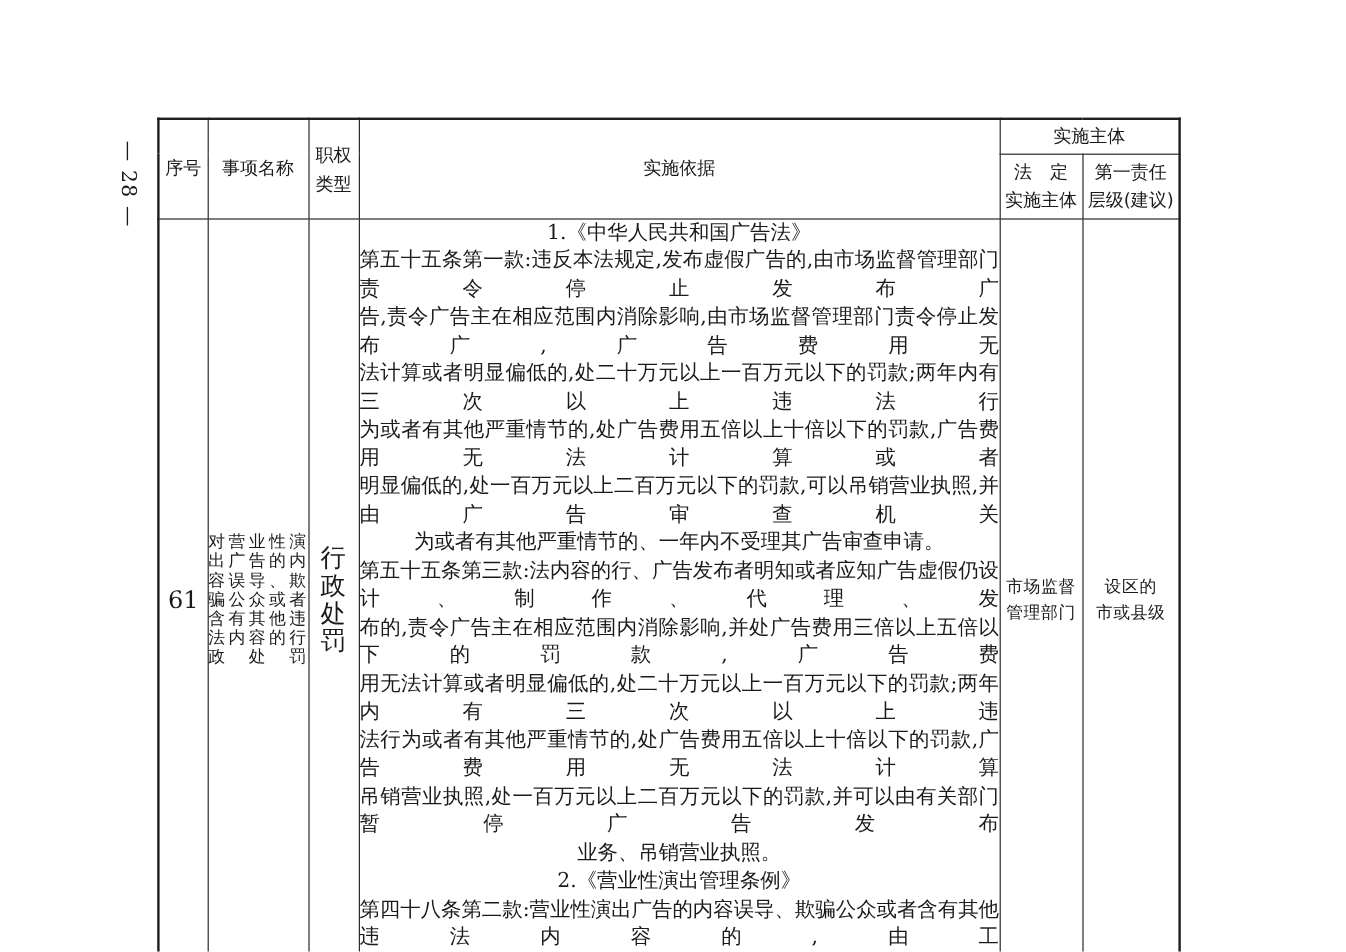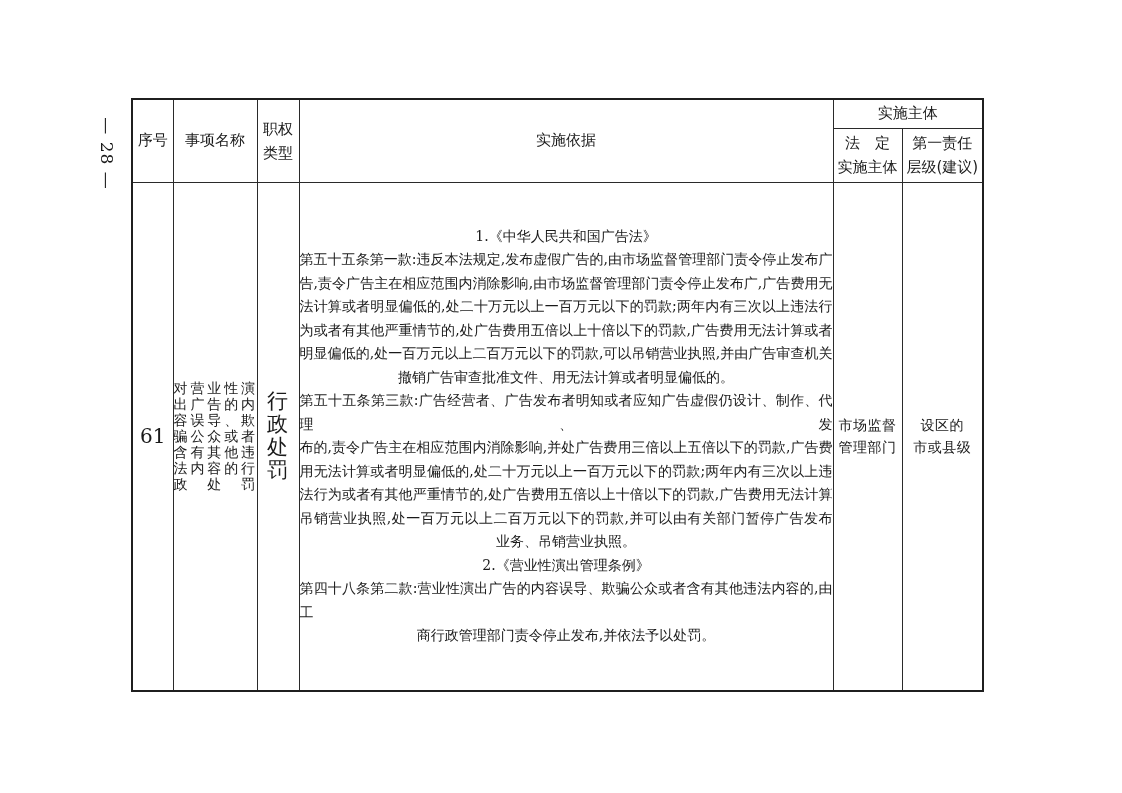--- a/index.html
+++ b/index.html
@@ -63,21 +63,21 @@
     white-space: pre-line;
     line-height: 23px;
     font-size: 21px;
     letter-spacing: 1px;
   }
   td.basis {
     padding: 0 8px 0 11px;
     text-align: left;
   }
   td.basis .bl {
-    font-size: 14px;
+    font-size: 17px;
     line-height: 23.5px;
     white-space: nowrap;
   }
   td.basis .bl.jl {
     white-space: normal;
     text-align: justify;
     text-align-last: justify;
   }
   td.subject {
     white-space: pre-line;
@@ -129,22 +129,22 @@
 政处罚</td>
       <td class="power-type">行政
 处罚</td>
       <td class="basis">
         <div class="bl">1.《中华人民共和国广告法》</div>
         <div class="bl jl">第五十五条第一款:违反本法规定,发布虚假广告的,由市场监督管理部门责令停止发布广</div>
         <div class="bl jl">告,责令广告主在相应范围内消除影响,由市场监督管理部门责令停止发布广,广告费用无</div>
         <div class="bl jl">法计算或者明显偏低的,处二十万元以上一百万元以下的罚款;两年内有三次以上违法行</div>
         <div class="bl jl">为或者有其他严重情节的,处广告费用五倍以上十倍以下的罚款,广告费用无法计算或者</div>
         <div class="bl jl">明显偏低的,处一百万元以上二百万元以下的罚款,可以吊销营业执照,并由广告审查机关</div>
-        <div class="bl">撤销广告审查批准文件、用无法计算或者明显偏低的。</div>
-        <div class="bl jl">第五十五条第三款:广告经营者、广告发布者明知或者应知广告虚假仍设计、制作、代理、发</div>
+        <div class="bl">为或者有其他严重情节的、一年内不受理其广告审查申请。</div>
+        <div class="bl jl">第五十五条第三款:法内容的行、广告发布者明知或者应知广告虚假仍设计、制作、代理、发</div>
         <div class="bl jl">布的,责令广告主在相应范围内消除影响,并处广告费用三倍以上五倍以下的罚款,广告费</div>
         <div class="bl jl">用无法计算或者明显偏低的,处二十万元以上一百万元以下的罚款;两年内有三次以上违</div>
         <div class="bl jl">法行为或者有其他严重情节的,处广告费用五倍以上十倍以下的罚款,广告费用无法计算</div>
         <div class="bl jl">吊销营业执照,处一百万元以上二百万元以下的罚款,并可以由有关部门暂停广告发布</div>
         <div class="bl">业务、吊销营业执照。</div>
         <div class="bl">2.《营业性演出管理条例》</div>
         <div class="bl jl">第四十八条第二款:营业性演出广告的内容误导、欺骗公众或者含有其他违法内容的,由工</div>
         <div class="bl">商行政管理部门责令停止发布,并依法予以处罚。</div>
       </td>
       <td class="subject">市场监督

